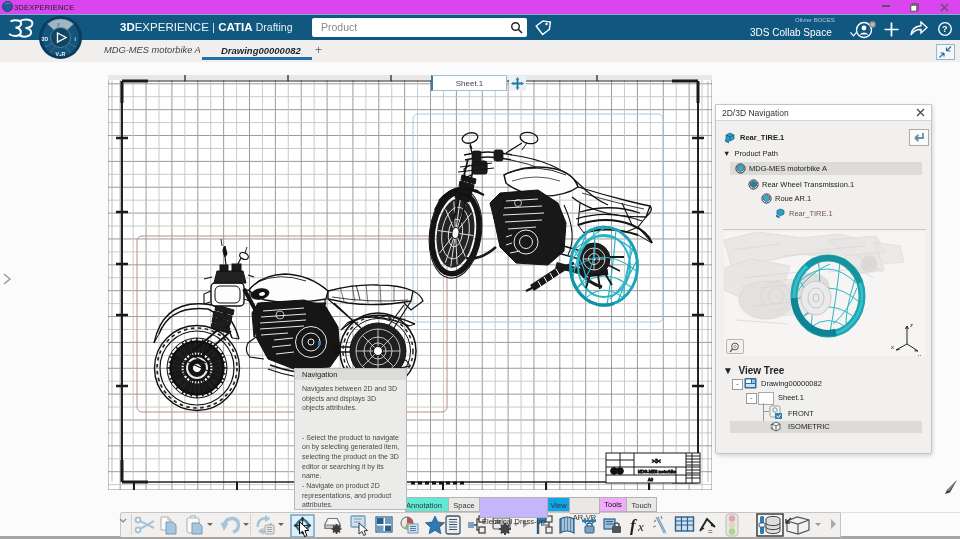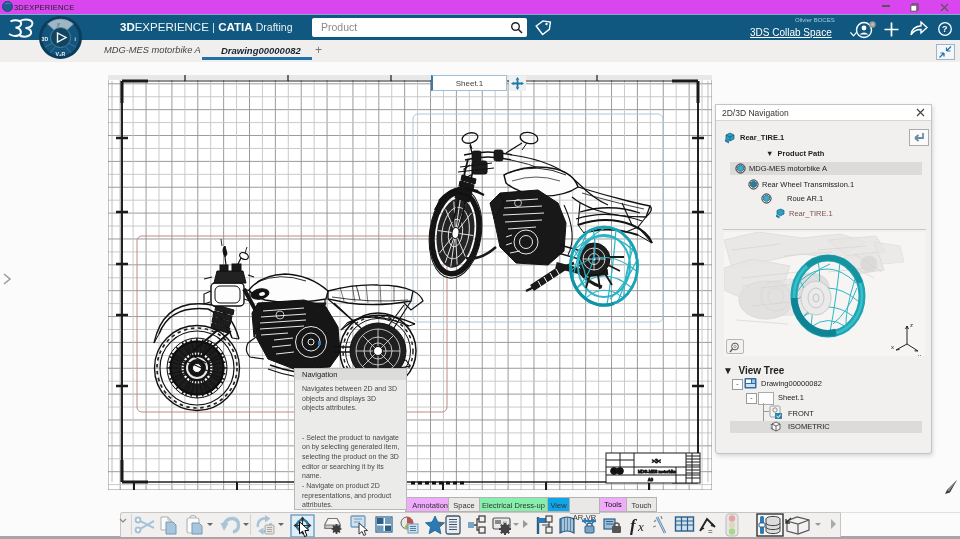--- a/index.html
+++ b/index.html
@@ -54,21 +54,21 @@
     <circle cx="5.5" cy="5.5" r="3.8" fill="none" stroke="#222" stroke-width="1.4"></circle>
     <path d="M8.3 8.3 L12 12" stroke="#222" stroke-width="1.6"></path>
   </svg>
 </div>
 <svg class="abs" style="left:534px;top:19px;" width="18" height="18" viewBox="0 0 18 18">
   <path d="M2 8 L8 2 L15.5 2 L15.5 9.5 L9.5 15.5 Z" fill="none" stroke="#fff" stroke-width="1.4" transform="rotate(8 9 9)"></path>
   <circle cx="12.5" cy="5" r="1.2" fill="#fff"></circle>
 </svg>
 
 <div class="abs" style="left:795px;top:17px;font-size:6px;color:#a9cbde;">Olivier BOCES</div>
-<div class="abs" style="left:750px;top:27px;font-size:10px;color:#fff;text-decoration:underline;">3DS Collab Space</div>
+<div class="abs" style="left:750px;top:27px;font-size:10px;color:#fff;">3DS Collab Space</div>
 <svg class="abs" style="left:849px;top:31px;" width="9" height="7" viewBox="0 0 10 8">
     <path d="M1.5 1.5 L5 5.5 L8.5 1.5" fill="none" stroke="#fff" stroke-width="1.5"></path>
   </svg>
 <svg class="abs" style="left:855px;top:21px;" width="26" height="18" viewBox="0 0 26 18">
   <circle cx="9" cy="9" r="7.5" fill="none" stroke="#fff" stroke-width="1.4"></circle>
   <circle cx="9" cy="7" r="2.4" fill="#fff"></circle>
   <path d="M4.5 13.5 Q9 9.5 13.5 13.5" fill="#fff"></path>
   <circle cx="17.5" cy="3.5" r="3.2" fill="#9a9a9a"></circle>
   <circle cx="17.5" cy="3.5" r="1.4" fill="#c8c0b2"></circle>
 </svg>
@@ -379,37 +379,37 @@
     <path d="M2 4 L6 6 L10 4 M6 6 L6 10" stroke="#135a7a" stroke-width="0.7" fill="none"></path>
     <path d="M1 8 L5 10 L5 12.5 L1 10.5 Z" fill="#1a7fae"></path>
   </svg>
   <div style="position:absolute;left:24px;top:28px;font-size:7.5px;font-weight:bold;color:#222;">Rear_TIRE.1</div>
   <div style="position:absolute;left:193px;top:24px;width:18px;height:15px;background:#fbfbfb;border:1px solid #adaba9;">
     <svg width="18" height="15" viewBox="0 0 18 15">
         <path d="M13 3 L13 8 L5 8 M5 8 L8.5 5 M5 8 L8.5 11" fill="none" stroke="#6a8ca5" stroke-width="1.8"></path>
       </svg>
   </div>
 
-  <div style="position:absolute;left:7px;top:44px;font-size:7.5px;font-weight:bold;color:#222;margin-left:43px;">▼&nbsp; Product Path</div>
+  <div style="position:absolute;left:7px;top:44px;font-size:7.5px;font-weight:normal;color:#222;">▼&nbsp; Product Path</div>
   <div style="position:absolute;left:14px;top:57px;width:192px;height:13px;background:#dcdbda;"></div>
   <svg style="position:absolute;left:19px;top:58px;" width="11" height="11" viewBox="0 0 11 11">
     <circle cx="5.5" cy="5.5" r="4.6" fill="none" stroke="#2b2b2b" stroke-width="1"></circle>
     <path d="M2.5 3.5 L5.5 2 L8.5 3.5 L8.5 7 L5.5 8.8 L2.5 7 Z" fill="#3ba8cc" stroke="#14506b" stroke-width="0.6"></path>
   </svg>
   <div style="position:absolute;left:33px;top:59px;font-size:7.5px;color:#222;">MDG-MES motorbike A</div>
   <svg style="position:absolute;left:32px;top:74px;" width="11" height="11" viewBox="0 0 11 11">
     <circle cx="5.5" cy="5.5" r="4.6" fill="none" stroke="#2b2b2b" stroke-width="1"></circle>
     <path d="M2.5 3.5 L5.5 2 L8.5 3.5 L8.5 7 L5.5 8.8 L2.5 7 Z" fill="#2b7ca3" stroke="#14506b" stroke-width="0.6"></path>
   </svg>
   <div style="position:absolute;left:46px;top:75px;font-size:7.5px;color:#222;">Rear Wheel Transmission.1</div>
   <svg style="position:absolute;left:45px;top:88px;" width="11" height="11" viewBox="0 0 11 11">
     <circle cx="5.5" cy="5.5" r="4.6" fill="none" stroke="#2b2b2b" stroke-width="1"></circle>
     <path d="M2.5 3.5 L5.5 2 L8.5 3.5 L8.5 7 L5.5 8.8 L2.5 7 Z" fill="#3ba8cc" stroke="#14506b" stroke-width="0.6"></path>
   </svg>
-  <div style="position:absolute;left:59px;top:89px;font-size:7.5px;color:#222;margin-left:12px;">Roue AR.1</div>
+  <div style="position:absolute;left:59px;top:89px;font-size:7.5px;color:#222;">Roue AR.1</div>
   <svg style="position:absolute;left:59px;top:102px;" width="11" height="12" viewBox="0 0 11 12">
     <path d="M2 3.5 L5.5 2 L9 3.5 L9 7 L5.5 8.8 L2 7 Z" fill="#2e9fc4" stroke="#135a7a" stroke-width="0.7"></path>
     <path d="M1 7.5 L4.5 9.3 L4.5 11.5 L1 9.7 Z" fill="#1a7fae"></path>
   </svg>
   <div style="position:absolute;left:73px;top:104px;font-size:7.5px;color:#7a544a;">Rear_TIRE.1</div>
 
   <div style="position:absolute;left:7px;top:124px;width:203px;height:1px;background:#c9c7c5;"></div>
 
   <div style="position:absolute;left:8px;top:127px;width:201px;height:124px;background:#f6f5f4;overflow:hidden;">
     <svg width="201" height="124" viewBox="0 0 201 124">
@@ -490,23 +490,23 @@
   <div style="position:absolute;left:14px;top:316px;width:192px;height:12px;background:#dcdbda;"></div>
   <svg style="position:absolute;left:53px;top:315px;" width="14" height="13" viewBox="0 0 14 13">
     <path d="M3 4 L7 2 L11 4 L11 9 L7 11 L3 9 Z" fill="#f8f8f8" stroke="#555" stroke-width="0.9"></path>
     <path d="M3 4 L7 6 L11 4 M7 6 L7 11" stroke="#555" stroke-width="0.9" fill="none"></path>
     <path d="M1.5 5 L4 3.8 M1.5 8 L4 9" stroke="#555" stroke-width="0.8"></path>
   </svg>
   <div style="position:absolute;left:72px;top:317px;font-size:7.5px;color:#222;">ISOMETRIC</div>
 </div>
 
 <div class="abs" style="left:405px;top:497px;height:15px;display:flex;font-size:7.5px;color:#333;z-index:10;">
-  <div style="box-sizing:border-box;width:44px;border:1px solid #b5b3b1;background:#f0abfc;text-align:right;padding-top:3px;">Annotation</div>
+  <div style="box-sizing:border-box;width:44px;border:1px solid #b5b3b1;background:#5eead4;text-align:left;padding-top:3px;">Annotation</div>
   <div style="box-sizing:border-box;width:31px;border:1px solid #b5b3b1;border-left:none;background:#e9e8e7;text-align:center;padding-top:3px;">Space</div>
-  <div style="box-sizing:border-box;width:68px;border:1px solid #b5b3b1;border-left:none;background:#86efac;text-align:center;padding-top:3px;">Electrical Dress-up</div>
+  <div style="box-sizing:border-box;width:68px;border:1px solid #b5b3b1;border-left:none;background:#c4b5fd;text-align:center;padding-top:19px;">Electrical Dress-up</div>
   <div style="box-sizing:border-box;width:22px;border:1px solid #b5b3b1;border-left:none;background:#0ea5e9;text-align:center;padding-top:3px;">View</div>
   <div style="box-sizing:border-box;width:30px;border:1px solid #b5b3b1;border-left:none;background:#e9e8e7;text-align:center;padding-top:15px;">AR-VR</div>
   <div style="box-sizing:border-box;width:27px;border:1px solid #b5b3b1;border-left:none;background:#f0abfc;text-align:center;padding-top:2px;color:#111;">Tools</div>
   <div style="box-sizing:border-box;width:30px;border:1px solid #b5b3b1;border-left:none;background:#e9e8e7;text-align:center;padding-top:3px;">Touch</div>
 </div>
 
 <div class="abs" id="toolbar" style="left:120px;top:512px;width:721px;height:25px;background:#f1f0ef;border-top:1px solid #c8c6c4;border-left:1px solid #c8c6c4;border-right:1px solid #c6c4c2;border-radius:3px 0 0 0;box-sizing:border-box;z-index:5;"></div>
 <div class="abs" style="left:131px;top:514px;width:1px;height:21px;background:#d4d2d0;z-index:6;"></div>
 <div class="abs" style="left:250px;top:514px;width:1px;height:21px;background:#d4d2d0;z-index:6;"></div>
 <div class="abs" style="left:446px;top:514px;width:1px;height:21px;background:#d4d2d0;z-index:6;"></div>

